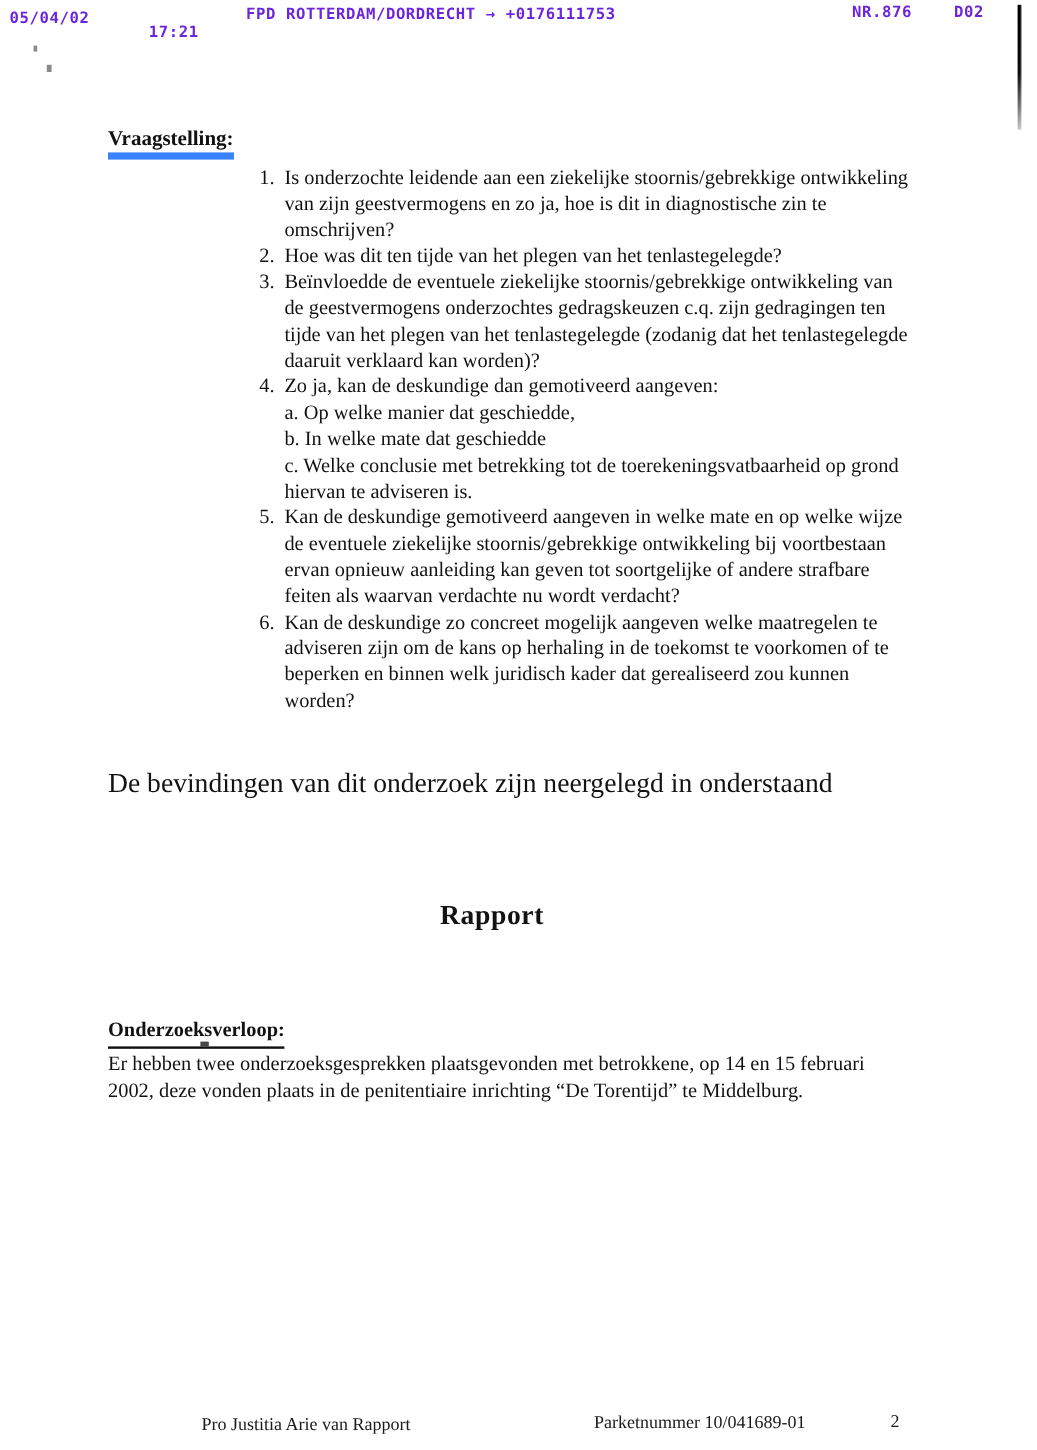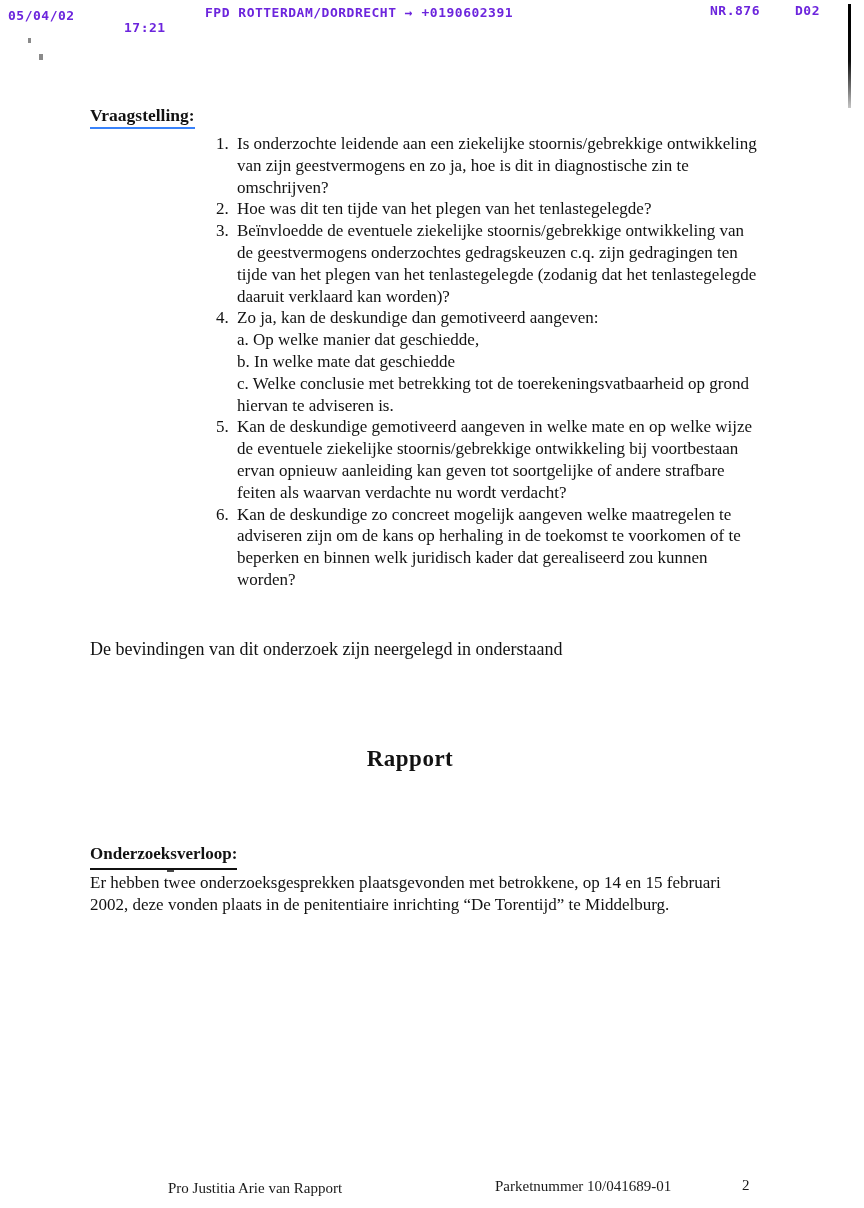--- a/index.html
+++ b/index.html
@@ -37,36 +37,36 @@
   .speck{position:absolute;background:#8a8a8a;}
   .speck1{left:28px;top:38px;width:3px;height:5px;}
   .speck2{left:39px;top:54px;width:4px;height:6px;}
   .speck3{left:167px;top:868px;width:7px;height:4px;background:#4a4a4a;}
 
   .content{
     position:absolute;left:90px;top:105px;width:690px;
   }
   .q-heading{
     font-size:17.5px;font-weight:bold;margin:0;
-    display:inline-block;border-bottom:2px solid #3b82f6;padding-bottom:1px;
+    display:inline-block;border-bottom:6px solid #3b82f6;padding-bottom:1px;
   }
   ol.q-list{
     margin:4px 0 0 0;
     padding-left:143px;
     list-style:decimal;
   }
   ol.q-list li{
     font-size:17px;line-height:21.8px;
     width:527px;
     padding-left:4px;
     margin:0;
   }
   ol.q-list li .sub{font-size:17px;line-height:21.8px;}
   .findings{
-    margin:47px 0 16px 0;font-size:18px;line-height:22px;width:640px;
+    margin:47px 0 16px 0;font-size:23px;line-height:22px;width:640px;
   }
   .report-title{
     margin:86px 0 0 0;text-align:center;width:640px;
     font-size:23px;font-weight:bold;letter-spacing:0.5px;
   }
   .section{margin-top:72px;}
   .sec-heading{
     font-size:17px;font-weight:bold;margin:0;
     display:inline-block;border-bottom:2px solid #151515;padding-bottom:4px;
   }
@@ -82,21 +82,21 @@
 </style>
 </head>
 <body>
 
 <div class="page">
   <div class="scan-wrap">
 
     <div class="fax-header">
       <span class="fx-date">05/04/02</span>
       <span class="fx-time">17:21</span>
-      <span class="fx-route">FPD ROTTERDAM/DORDRECHT → +0190602391</span>
+      <span class="fx-route">FPD ROTTERDAM/DORDRECHT → +0176111753</span>
       <span class="fx-nr">NR.876</span>
       <span class="fx-code">D02</span>
     </div>
 
     <div class="edge-line"></div>
     <div class="speck speck1"></div>
     <div class="speck speck2"></div>
     <div class="speck speck3"></div>
 
     <div class="content">

